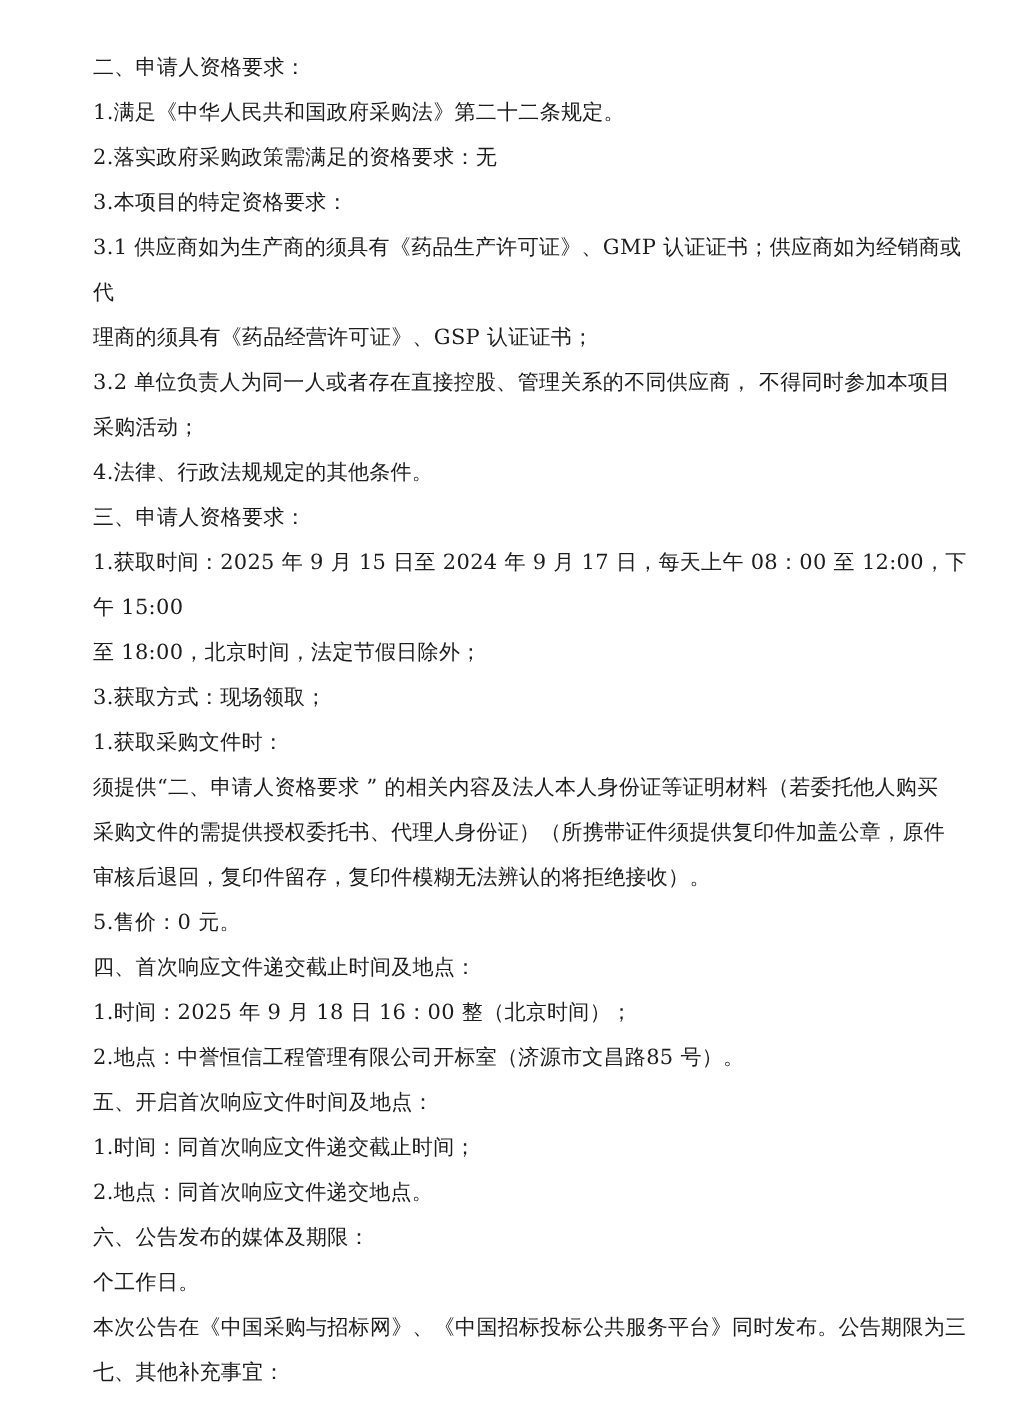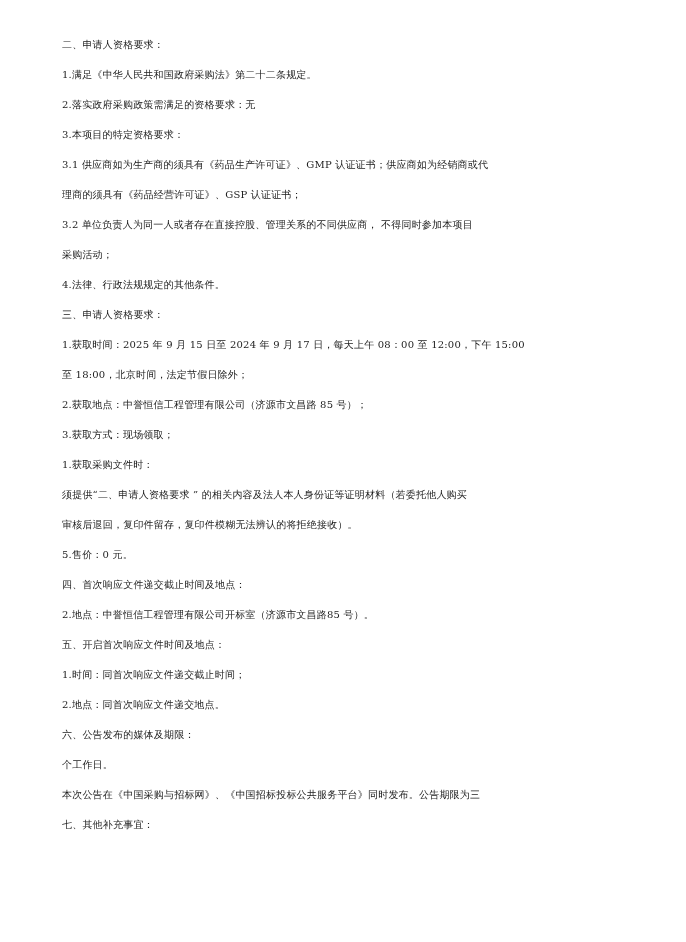--- a/index.html
+++ b/index.html
@@ -13,21 +13,21 @@
     height: 942px;
     background: #ffffff;
     overflow: hidden;
     font-family: "DejaVu Serif", "Liberation Serif", serif;
     color: #1c1c1c;
   }
   .doc {
     padding: 30px 36px 0 62px;
   }
   .line {
-    font-size: 10px;
+    font-size: 14px;
     line-height: 30px;
     letter-spacing: 0.2px;
     white-space: pre-wrap;
   }
 </style>
 </head>
 <body>
 
 <div class="page">
   <div class="doc">
@@ -36,27 +36,28 @@
     <div class="line">2.落实政府采购政策需满足的资格要求：无</div>
     <div class="line">3.本项目的特定资格要求：</div>
     <div class="line">3.1 供应商如为生产商的须具有《药品生产许可证》、GMP 认证证书；供应商如为经销商或代</div>
     <div class="line">理商的须具有《药品经营许可证》、GSP 认证证书；</div>
     <div class="line">3.2 单位负责人为同一人或者存在直接控股、管理关系的不同供应商， 不得同时参加本项目</div>
     <div class="line">采购活动；</div>
     <div class="line">4.法律、行政法规规定的其他条件。</div>
     <div class="line">三、申请人资格要求：</div>
     <div class="line">1.获取时间：2025 年 9 月 15 日至 2024 年 9 月 17 日，每天上午 08：00 至 12:00，下午 15:00</div>
     <div class="line">至 18:00，北京时间，法定节假日除外；</div>
-    <div class="line">2.获取地点：中誉恒信工程管理有限公司（济源市文昌路 85 号）；</div>
     <div class="line">3.获取方式：现场领取；</div>
     <div class="line">1.获取采购文件时：</div>
     <div class="line">须提供“二、申请人资格要求 ” 的相关内容及法人本人身份证等证明材料（若委托他人购买</div>
+    <div class="line">采购文件的需提供授权委托书、代理人身份证）（所携带证件须提供复印件加盖公章，原件</div>
     <div class="line">审核后退回，复印件留存，复印件模糊无法辨认的将拒绝接收）。</div>
     <div class="line">5.售价：0 元。</div>
     <div class="line">四、首次响应文件递交截止时间及地点：</div>
+    <div class="line">1.时间：2025 年 9 月 18 日 16：00 整（北京时间）；</div>
     <div class="line">2.地点：中誉恒信工程管理有限公司开标室（济源市文昌路85 号）。</div>
     <div class="line">五、开启首次响应文件时间及地点：</div>
     <div class="line">1.时间：同首次响应文件递交截止时间；</div>
     <div class="line">2.地点：同首次响应文件递交地点。</div>
     <div class="line">六、公告发布的媒体及期限：</div>
     <div class="line">个工作日。</div>
     <div class="line">本次公告在《中国采购与招标网》、《中国招标投标公共服务平台》同时发布。公告期限为三</div>
     <div class="line">七、其他补充事宜：</div>
 
   </div>

